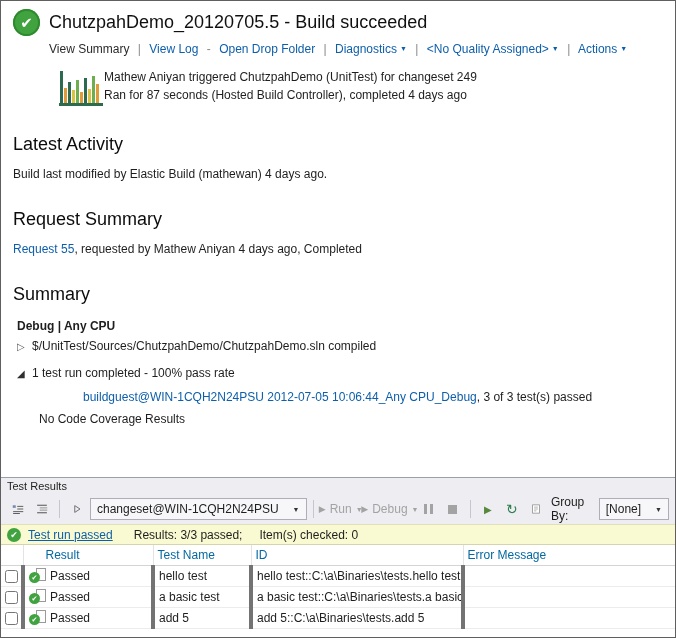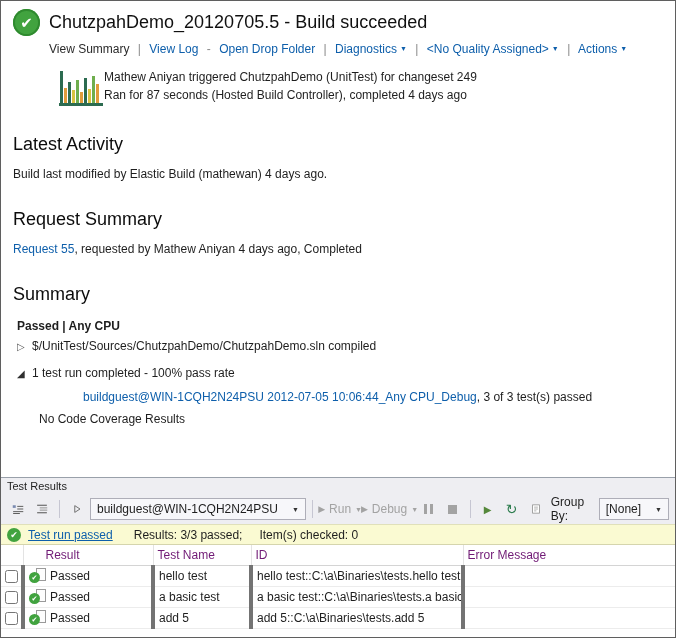--- a/index.html
+++ b/index.html
@@ -98,21 +98,21 @@
     font-size: 9px; display: flex; align-items: center; justify-content: center; font-weight: bold; flex: none;
   }
   .status-link { text-decoration: underline; margin-right: 14px; }
   .status-results { margin-right: 10px; }
 
   .table-wrap { flex: 1; background: #fff; overflow: hidden; }
   table.results { width: 100%; border-collapse: collapse; table-layout: fixed; background: #fff; }
   .results th {
     font-weight: normal; text-align: left; height: 20px;
     border-right: 1px solid #e3e3e3; border-bottom: 1px solid #d4d4d4;
-    padding: 0 4px; color: #701a75; background: #fff;
+    padding: 0 4px; color: #0369a1; background: #fff;
   }
   .results th.h-result { padding-left: 22px; }
   .results td {
     height: 21px; border-right: 4px solid #737373; border-bottom: 1px solid #ececec;
     padding: 0 4px; white-space: nowrap; overflow: hidden;
   }
   .results th:last-child, .results td:last-child { border-right: none; }
   col.c-check { width: 22px; }
   col.c-result { width: 130px; }
   col.c-name { width: 98px; }
@@ -172,21 +172,21 @@
 
   <h2>Latest Activity</h2>
   <p class="section-text">Build last modified by Elastic Build (mathewan) 4 days ago.</p>
 
   <h2>Request Summary</h2>
   <p class="section-text">
     <a>Request 55</a><span>, requested by Mathew Aniyan 4 days ago, Completed</span>
   </p>
 
   <h2>Summary</h2>
-  <div class="config">Passed | Any CPU</div>
+  <div class="config">Debug | Any CPU</div>
 
   <div class="tree-item">
     <span class="tri">▷</span><span>$/UnitTest/Sources/ChutzpahDemo/ChutzpahDemo.sln compiled</span>
   </div>
   <div class="tree-item">
     <span class="tri expanded">◢</span><span>1 test run completed - 100% pass rate</span>
   </div>
   <div class="test-run-line">
     <a>buildguest@WIN-1CQH2N24PSU 2012-07-05 10:06:44_Any CPU_Debug</a><span>, 3 of 3 test(s) passed</span>
   </div>
@@ -212,21 +212,21 @@
         <path d="M1.5 13h13" stroke="#5a5a5a" stroke-width="1.4" fill="none"></path>
       </svg>
     </div>
     <span class="tsep"></span>
     <div class="tbtn">
       <svg width="16" height="16" viewBox="0 0 16 16">
         <path d="M5 3.5l7 4.5-7 4.5z" fill="none" stroke="#6f6f6f" stroke-width="1.3"></path>
       </svg>
     </div>
     <div class="combo">
-      <span>buildguest@WIN-1CQH2N24PSU</span>
+      <span>changeset@WIN-1CQH2N24PSU</span>
       <span class="caret9">▼</span>
     </div>
     <span class="tsep"></span>
     <div class="tbtn disabled">
       <span class="play">▶</span>
       <span>Run</span>
       <span class="caret9">▼</span>
     </div>
     <div class="tbtn disabled">
       <span class="play">▶</span>

